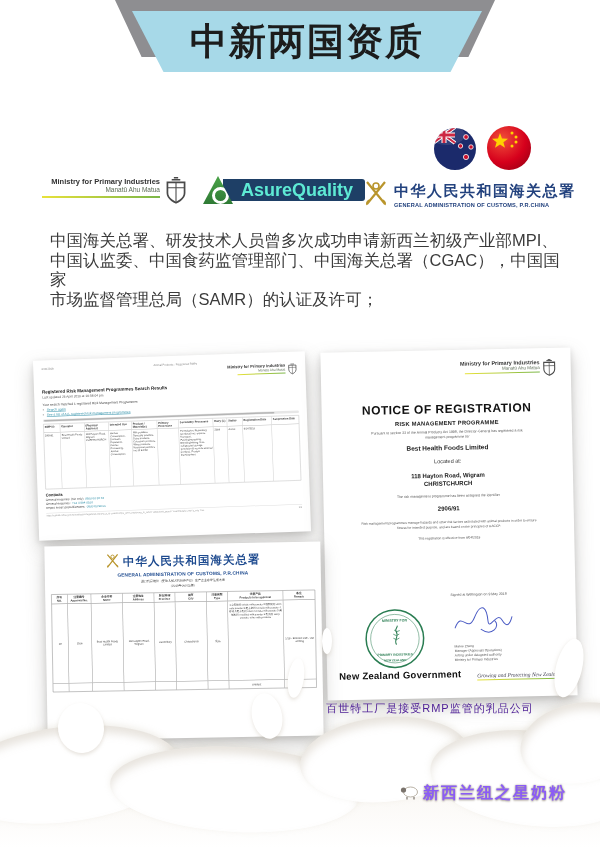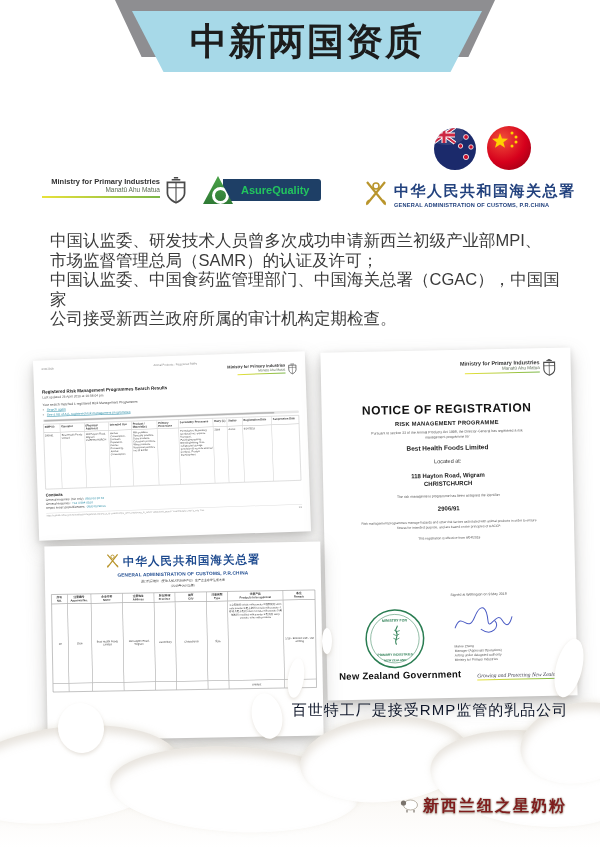--- a/index.html
+++ b/index.html
@@ -27,21 +27,21 @@
   .mpi-maori{font-size:6.5px;color:#5a6a55;}
   .mpi-rule{width:118px;height:2px;margin-top:3px;background:linear-gradient(90deg,#e8e23a,#7ab648);}
   .crest{margin-left:4px;}
 
   .logo-aq{position:absolute;left:203px;top:176px;display:flex;align-items:center;}
   .aq-mark{position:relative;width:30px;height:28px;z-index:2;
     clip-path:polygon(50% 0,100% 100%,0 100%);background:linear-gradient(180deg,#4aa348,#2f7a35);}
   .aq-mark::after{content:"";position:absolute;left:9px;top:11px;width:11px;height:11px;border-radius:50%;
     border:3px solid #fff;}
   .aq-banner{margin-left:-10px;height:22px;line-height:22px;padding:0 12px 0 18px;background:#1e3f66;
-    color:#22c55e;font-weight:bold;font-size:11px;border-radius:0 3px 3px 0;}
+    color:#5eead4;font-weight:bold;font-size:18px;border-radius:0 3px 3px 0;}
 
   .logo-gacc{position:absolute;left:363px;top:178px;display:flex;align-items:center;}
   .gacc-text{display:flex;flex-direction:column;margin-left:5px;}
   .gacc-cn{font-family:"Liberation Serif",serif;font-size:15px;font-weight:bold;color:#23427e;letter-spacing:1.5px;}
   .gacc-en{font-size:5.6px;font-weight:bold;color:#23427e;letter-spacing:.2px;margin-top:1px;}
 
   
   .intro{position:absolute;left:50px;top:231px;width:520px;font-size:16.5px;line-height:19.5px;color:#3b3b3b;}
 
   
@@ -128,22 +128,22 @@
   .d3-row > span:last-child{border-right:none;}
   .d3-hrow{border-bottom:1px solid #888;}
   .d3-hrow i{font-style:normal;display:block;font-size:5.5px;font-weight:bold;color:#333;line-height:7px;}
   .d3-brow{border-bottom:1px solid #999;}
   .d3-brow > span{font-size:5.2px;color:#333;min-height:158px;}
   .d3-brow .prod{font-size:5px;line-height:6.5px;text-align:center;justify-content:flex-start;padding-top:4px;}
   .d3-xrow > span{font-size:5.2px;color:#333;min-height:16px;}
   .k0{width:6%}.k1{width:9%}.k2{width:12%}.k3{width:12%}.k4{width:8%}.k5{width:12%}.k6{width:8%}
   .k7{width:21%}.k8{width:12%}
 
-  .caption{position:absolute;left:278px;top:701px;width:304px;text-align:center;font-size:15px;
-    color:#0f172a;letter-spacing:1px;z-index:8;}
+  .caption{position:absolute;left:278px;top:701px;width:304px;text-align:center;font-size:11px;
+    color:#4c1d95;letter-spacing:1px;z-index:8;}
 
   
   .milk{position:absolute;left:0;top:733px;width:600px;height:115px;z-index:6;}
   .milk-base{position:absolute;left:0;top:26px;width:600px;height:89px;
     background:linear-gradient(180deg,#f1ece4 0%,#fbf9f6 45%,#ffffff 100%);}
   .blob,.drop{position:absolute;background:#fff;border-radius:50%;}
   .blob{box-shadow:inset 0 7px 9px rgba(190,178,160,.35),0 -2px 6px rgba(200,190,172,.25);}
   .b1{left:-50px;top:-6px;width:230px;height:95px;transform:rotate(-7deg);}
   .b2{left:110px;top:14px;width:250px;height:85px;transform:rotate(3deg);}
   .b3{left:300px;top:-16px;width:170px;height:85px;transform:rotate(-5deg);}
@@ -154,22 +154,22 @@
   .dr2{left:322px;top:-105px;width:10px;height:26px;}
   .dr3{left:252px;top:-40px;width:30px;height:46px;transform:rotate(-12deg);}
   .dr4{left:556px;top:-95px;width:26px;height:60px;transform:rotate(14deg);}
   .dr5{left:58px;top:-30px;width:46px;height:50px;transform:rotate(-8deg);}
 
   
   .brand{position:absolute;right:6px;top:777px;width:222px;text-align:center;z-index:9;}
   .brand-name{position:relative;font-family:"DejaVu Serif",serif;font-style:italic;font-weight:bold;
     font-size:30px;color:#2e3d8f;letter-spacing:1px;line-height:32px;}
   .brand-star{position:absolute;top:-9px;left:63px;font-size:15px;font-style:normal;color:#2e3d8f;}
-  .brand-cn{margin-top:19px;display:flex;align-items:center;justify-content:center;gap:4px;
-    font-size:16px;font-weight:bold;color:#7f1d1d;letter-spacing:2px;
+  .brand-cn{margin-top:6px;display:flex;align-items:center;justify-content:center;gap:4px;
+    font-size:16px;font-weight:bold;color:#8b5cf6;letter-spacing:2px;
     text-shadow:0 0 2px #a39c90,0 1px 2px #b8b1a4;}
 </style>
 </head>
 <body>
 
 <div class="page">
 
   <div class="banner-gray"></div>
   <div class="banner-blue">
     <div class="banner-title">中新两国资质</div>
@@ -246,24 +246,23 @@
         <path d="M6 22 q-3 2 -2 5 M20 22 q3 2 2 5" stroke="#b9952c" fill="none" stroke-width="1.4"></path>
       </svg>
     </span>
     <span class="gacc-text">
       <span class="gacc-cn">中华人民共和国海关总署</span>
       <span class="gacc-en">GENERAL ADMINISTRATION OF CUSTOMS, P.R.CHINA</span>
     </span>
   </div>
 
   <div class="intro">
-    <div>中国认监委、研发技术人员曾多次成功申请新西兰初级产业部MPI、</div>
+    <div>中国海关总署、研发技术人员曾多次成功申请新西兰初级产业部MPI、</div>
+    <div>中国认监委、中国食药监管理部门、中国海关总署（CGAC），中国国家</div>
     <div>市场监督管理总局（SAMR）的认证及许可；</div>
-    <div>中国认监委、中国食药监管理部门、中国海关总署（CGAC），中国国家</div>
-    <div>公司接受新西兰政府所属的审计机构定期检查。</div>
   </div>
 
   <div class="doc doc1">
     <div class="inner2x d1i">
       <div class="d1-meta">
         <span>4/30/2019</span>
         <span>Animal Products : Registered RMPs</span>
         <span></span>
       </div>
       <div class="d1-logo">

